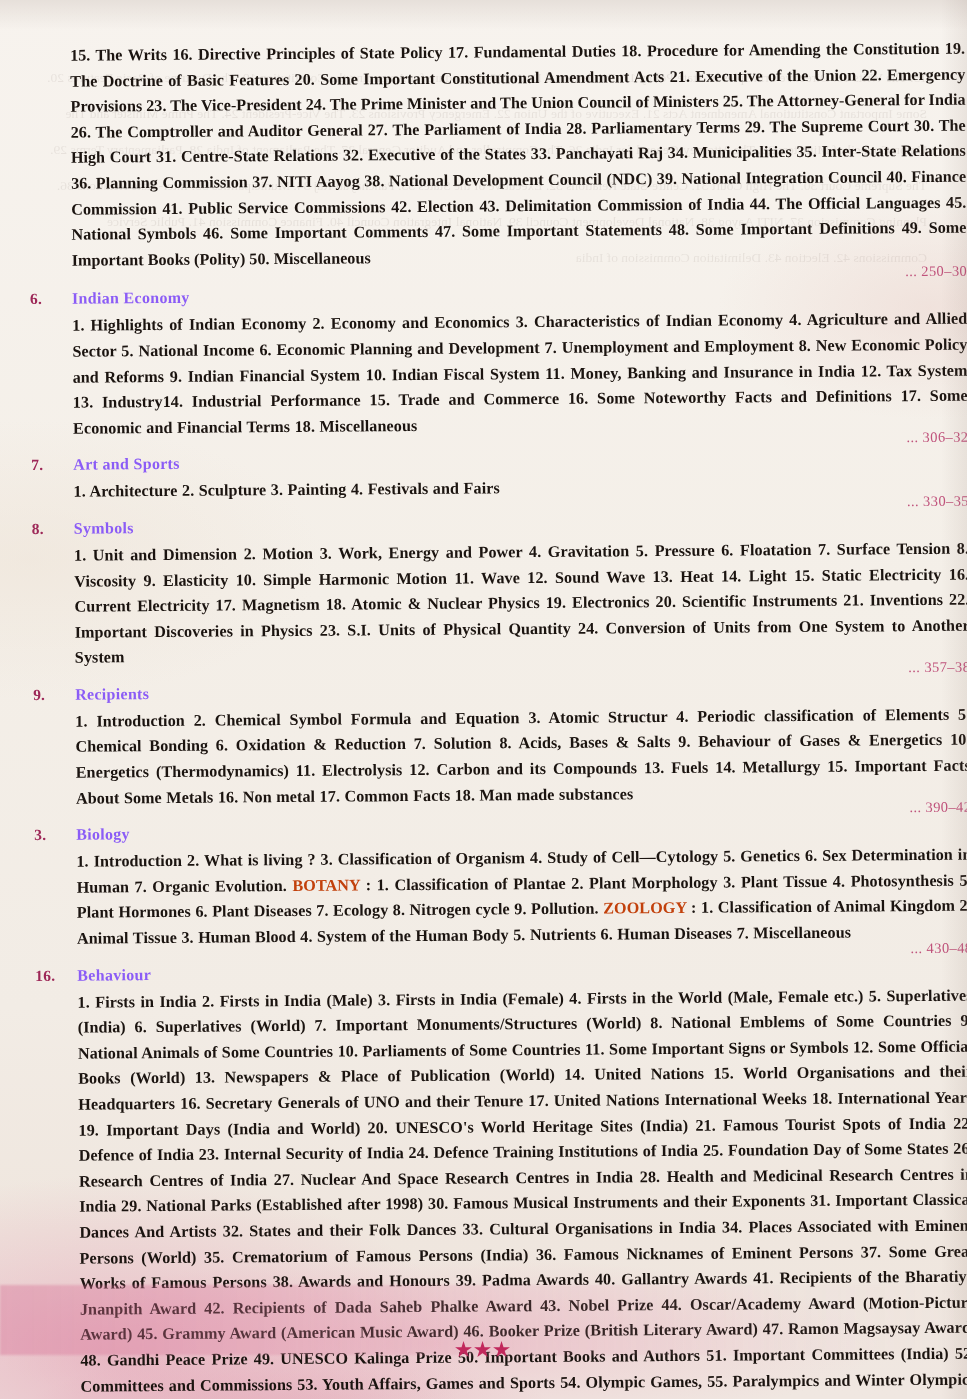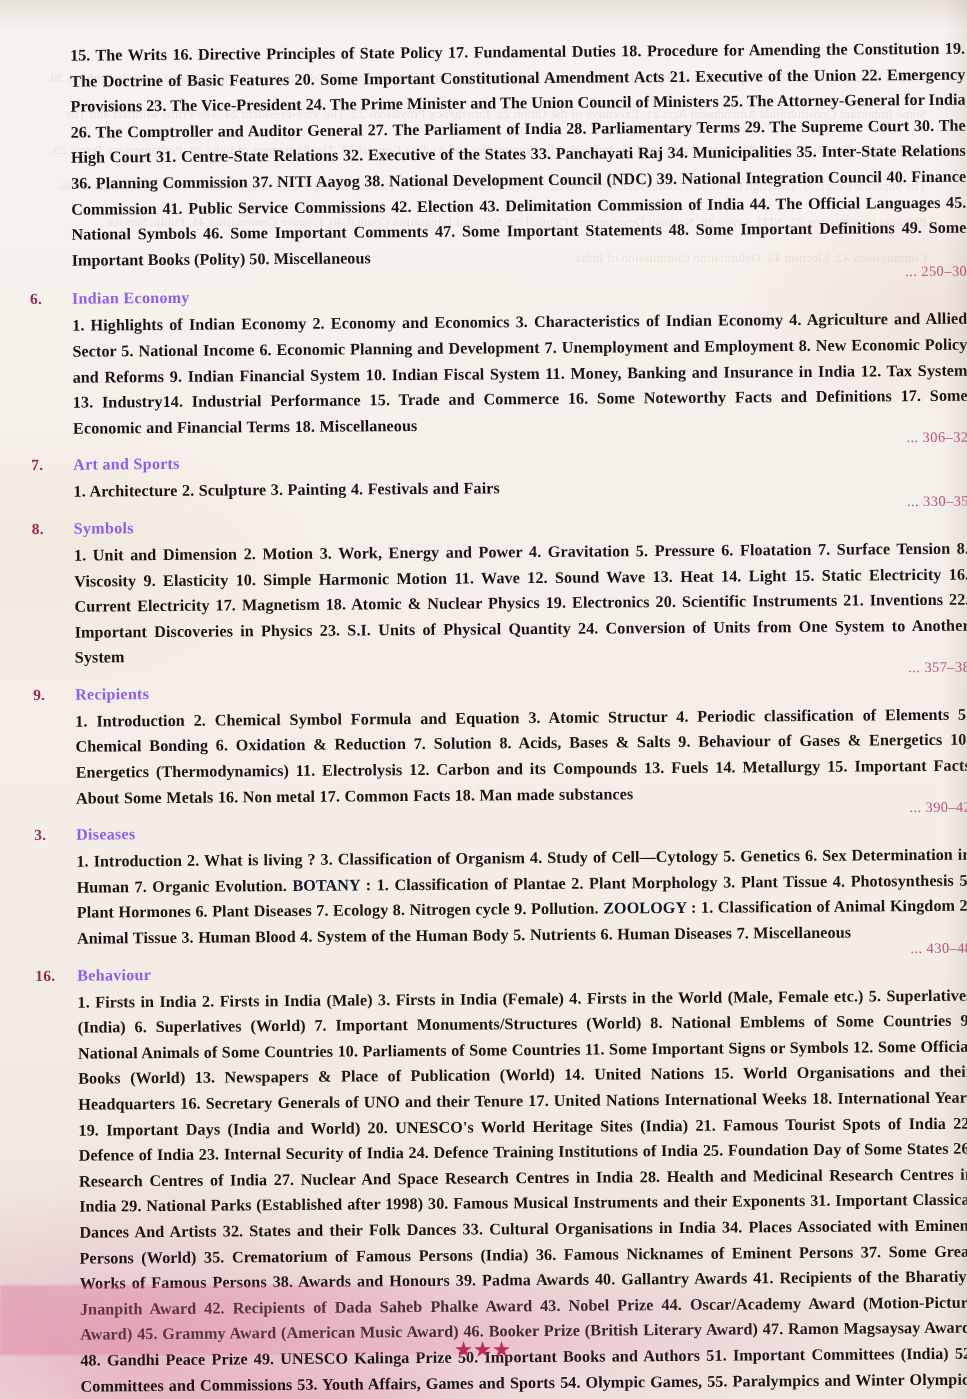--- a/index.html
+++ b/index.html
@@ -97,21 +97,21 @@
   }
   .lead-block{
     color:#1b1410;
     font-size:16.2px;
     line-height:25.6px;
     text-align:justify;
     font-weight:600;
     padding-left:42px;
     padding-right:2px;
   }
-  .sub{ color:#0f172a; font-weight:600; }
+  .sub{ color:#c2410c; font-weight:600; }
   .stars{
     position:absolute;
     left:0;right:0;
     top:1338px;
     text-align:center;
     color:#c1285c;
     font-size:19px;
     letter-spacing:2px;
     font-weight:700;
   }
@@ -182,21 +182,21 @@
         <span class="num">9.</span>
         <span class="chap">Recipients</span>
         <span class="pages">... 357–389</span>
       </div>
       <div class="body">1. Introduction 2. Chemical Symbol Formula and Equation 3. Atomic Structur 4. Periodic classification of Elements 5. Chemical Bonding 6. Oxidation &amp; Reduction 7. Solution  8. Acids, Bases &amp; Salts 9. Behaviour of Gases &amp; Energetics 10. Energetics (Thermodynamics) 11. Electrolysis 12. Carbon and its Compounds 13. Fuels 14. Metallurgy 15. Important Facts About Some Metals 16. Non metal 17. Common Facts 18. Man made substances</div>
     </div>
 
     <div class="entry" style="margin-top:14px;">
       <div class="head-row">
         <span class="num">3.</span>
-        <span class="chap">Diseases</span>
+        <span class="chap">Biology</span>
         <span class="pages">... 390–429</span>
       </div>
       <div class="body" id="biology-contents"><span>1. Introduction  2. What is living ?  3. Classification of Organism 4. Study of Cell—Cytology 5. Genetics 6. Sex Determination in Human 7. Organic Evolution. </span><span class="sub">BOTANY</span><span> : 1.  Classification of Plantae 2. Plant Morphology 3.  Plant Tissue 4.  Photosynthesis 5. Plant Hormones 6. Plant Diseases 7. Ecology 8.  Nitrogen cycle 9. Pollution. </span><span class="sub">ZOOLOGY</span><span> : 1.  Classification of Animal Kingdom 2.  Animal Tissue  3. Human Blood  4. System of the Human Body  5.  Nutrients  6.  Human Diseases  7.  Miscellaneous</span></div>
     </div>
 
     <div class="entry" style="margin-top:14px;">
       <div class="head-row">
         <span class="num">16.</span>
         <span class="chap">Behaviour</span>
         <span class="pages">... 430–487</span>

